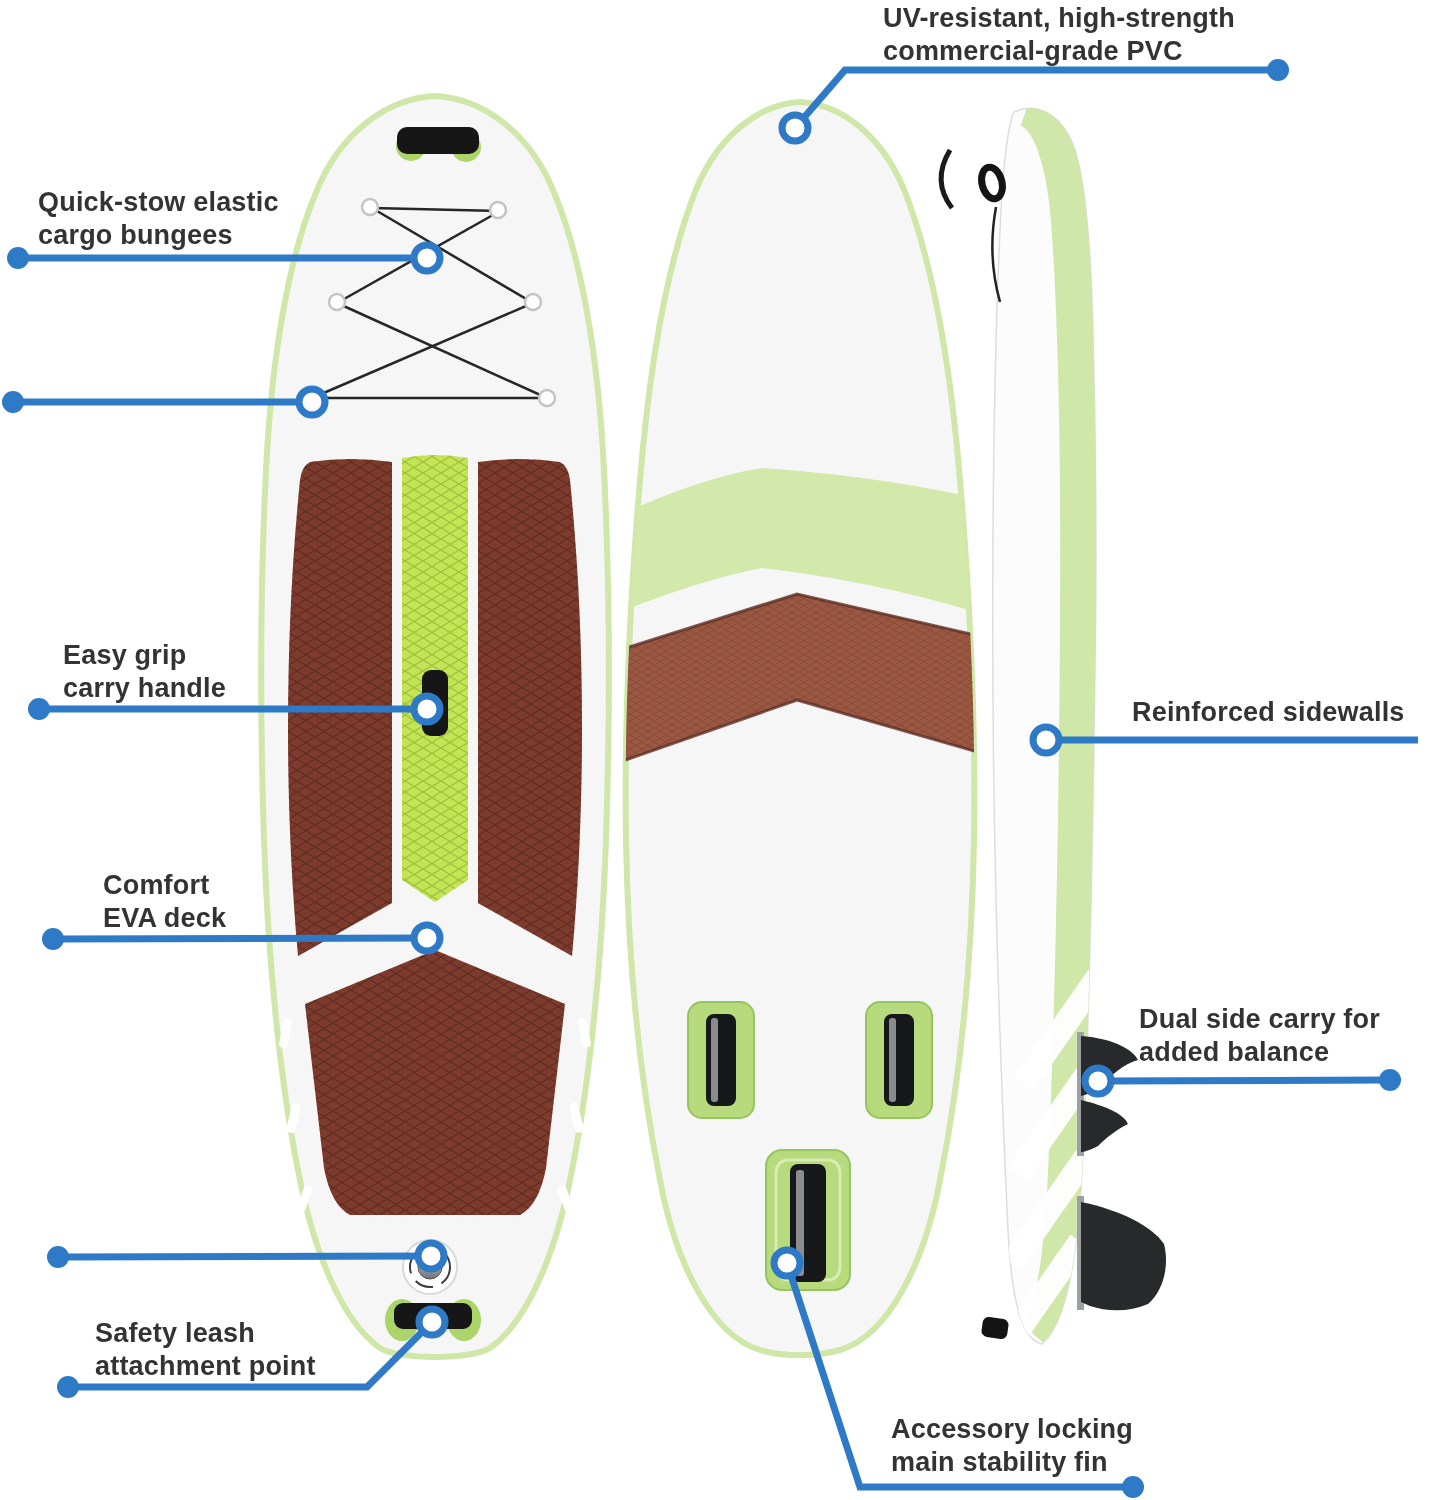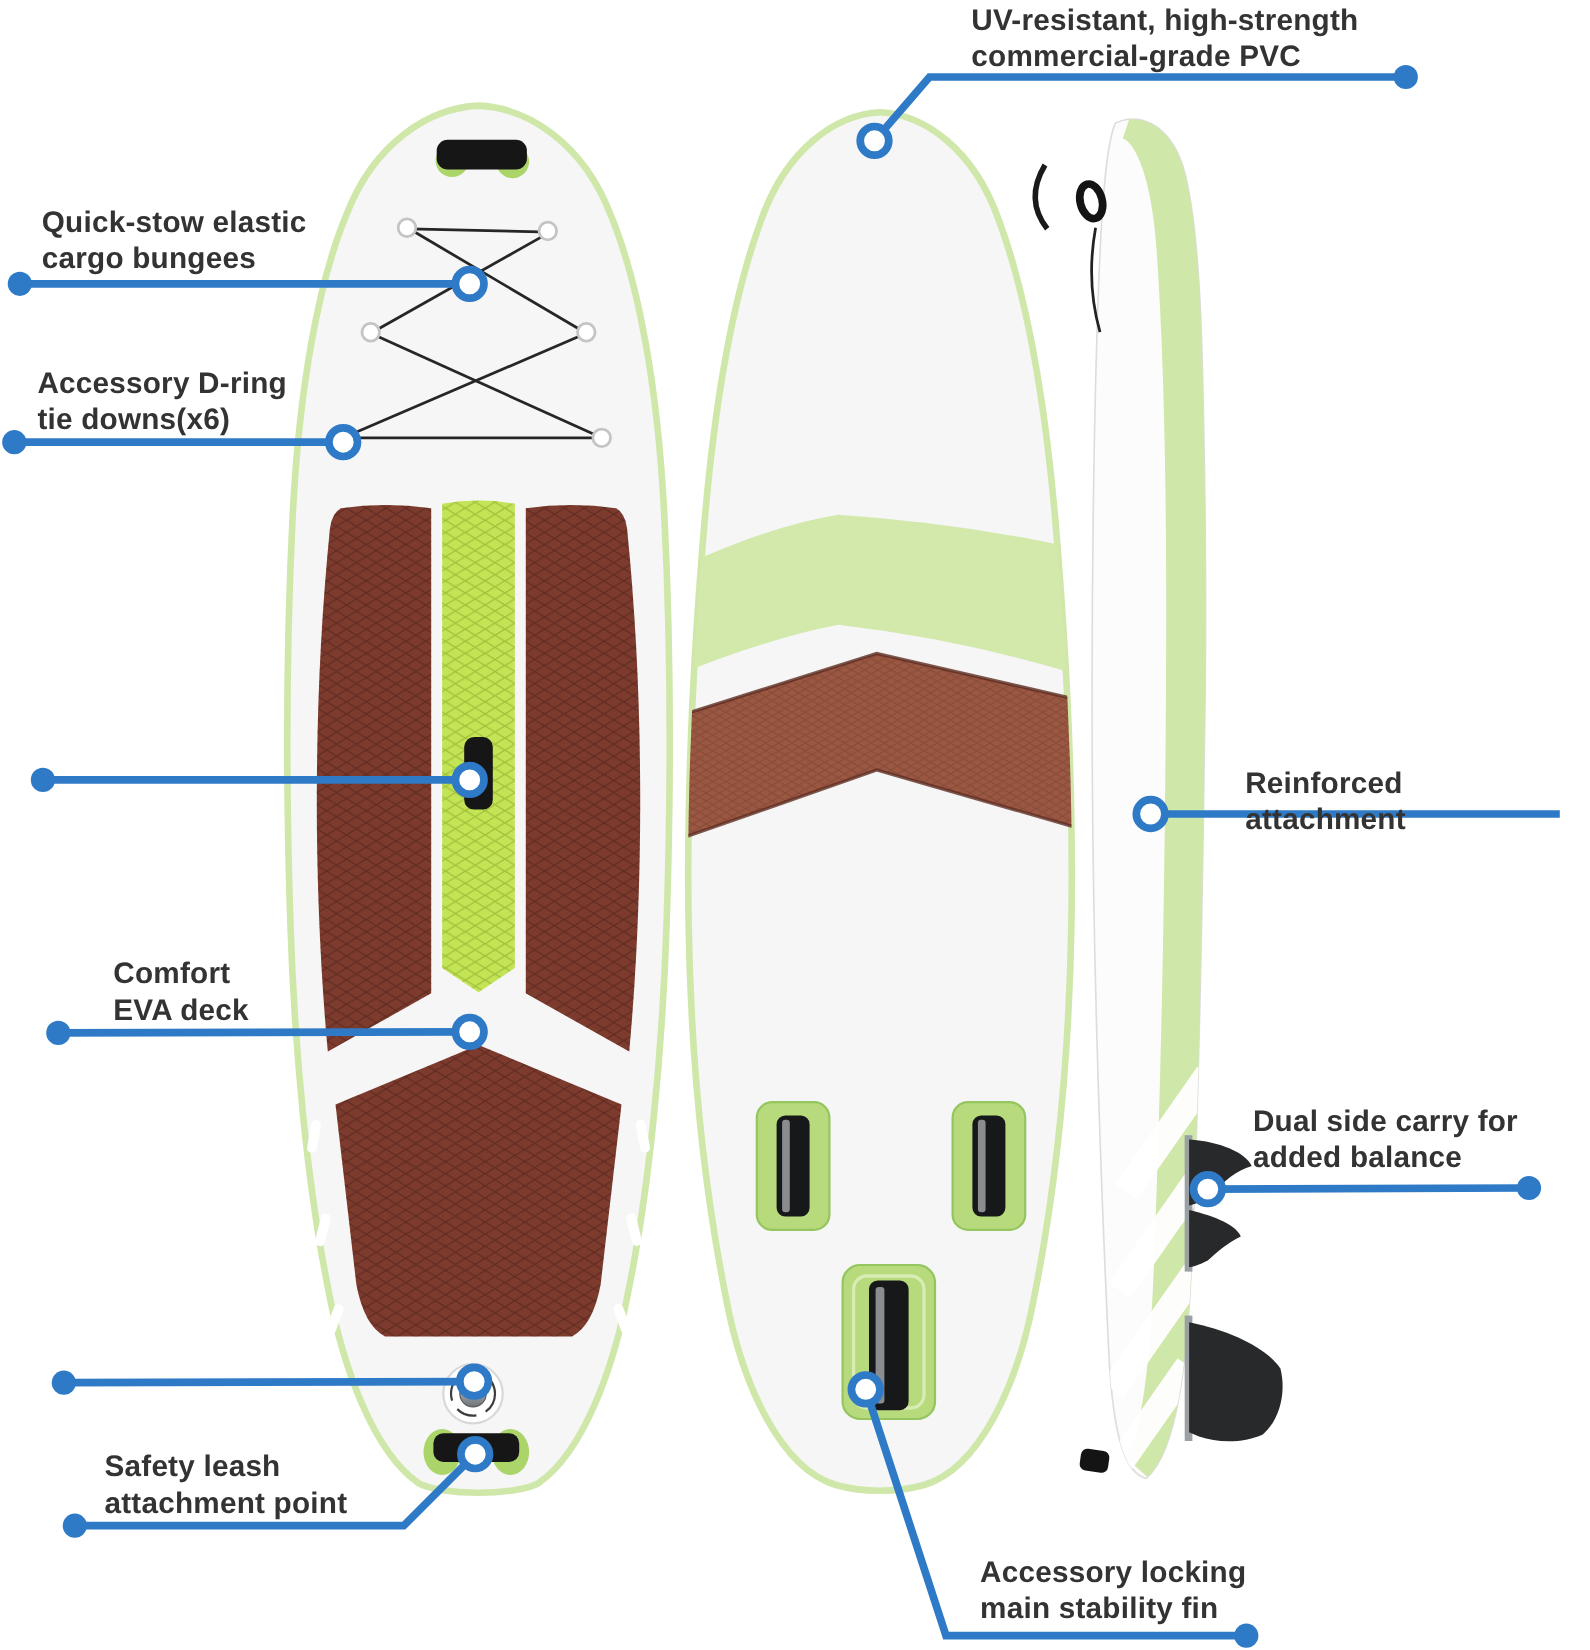--- a/index.html
+++ b/index.html
@@ -248,25 +248,25 @@
     <polyline class="co" points="787,1263 860,1487 1133,1487"></polyline>
     <circle class="dot" cx="1133" cy="1487" r="11"></circle>
     <circle class="ring" cx="787" cy="1263" r="13"></circle>
   </g>
 </svg>
 
 <div class="lbl lbl-uv">UV-resistant, high-strength
 commercial-grade PVC</div>
 <div class="lbl lbl-bungee">Quick-stow elastic
 cargo bungees</div>
-<div class="lbl lbl-dring">Accessory D-ring
-tie downs(x6)</div>
+<div class="lbl lbl-handle">Easy grip
+carry handle</div>
 <div class="lbl lbl-eva">Comfort
 EVA deck</div>
-<div class="lbl lbl-sidewall">Reinforced attachment</div>
+<div class="lbl lbl-sidewall">Reinforced sidewalls</div>
 <div class="lbl lbl-dualfin">Dual side carry for
 added balance</div>
 <div class="lbl lbl-leash">Safety leash
 attachment point</div>
 <div class="lbl lbl-mainfin">Accessory locking
 main stability fin</div>
 
 </div>
 
 </body></html>

